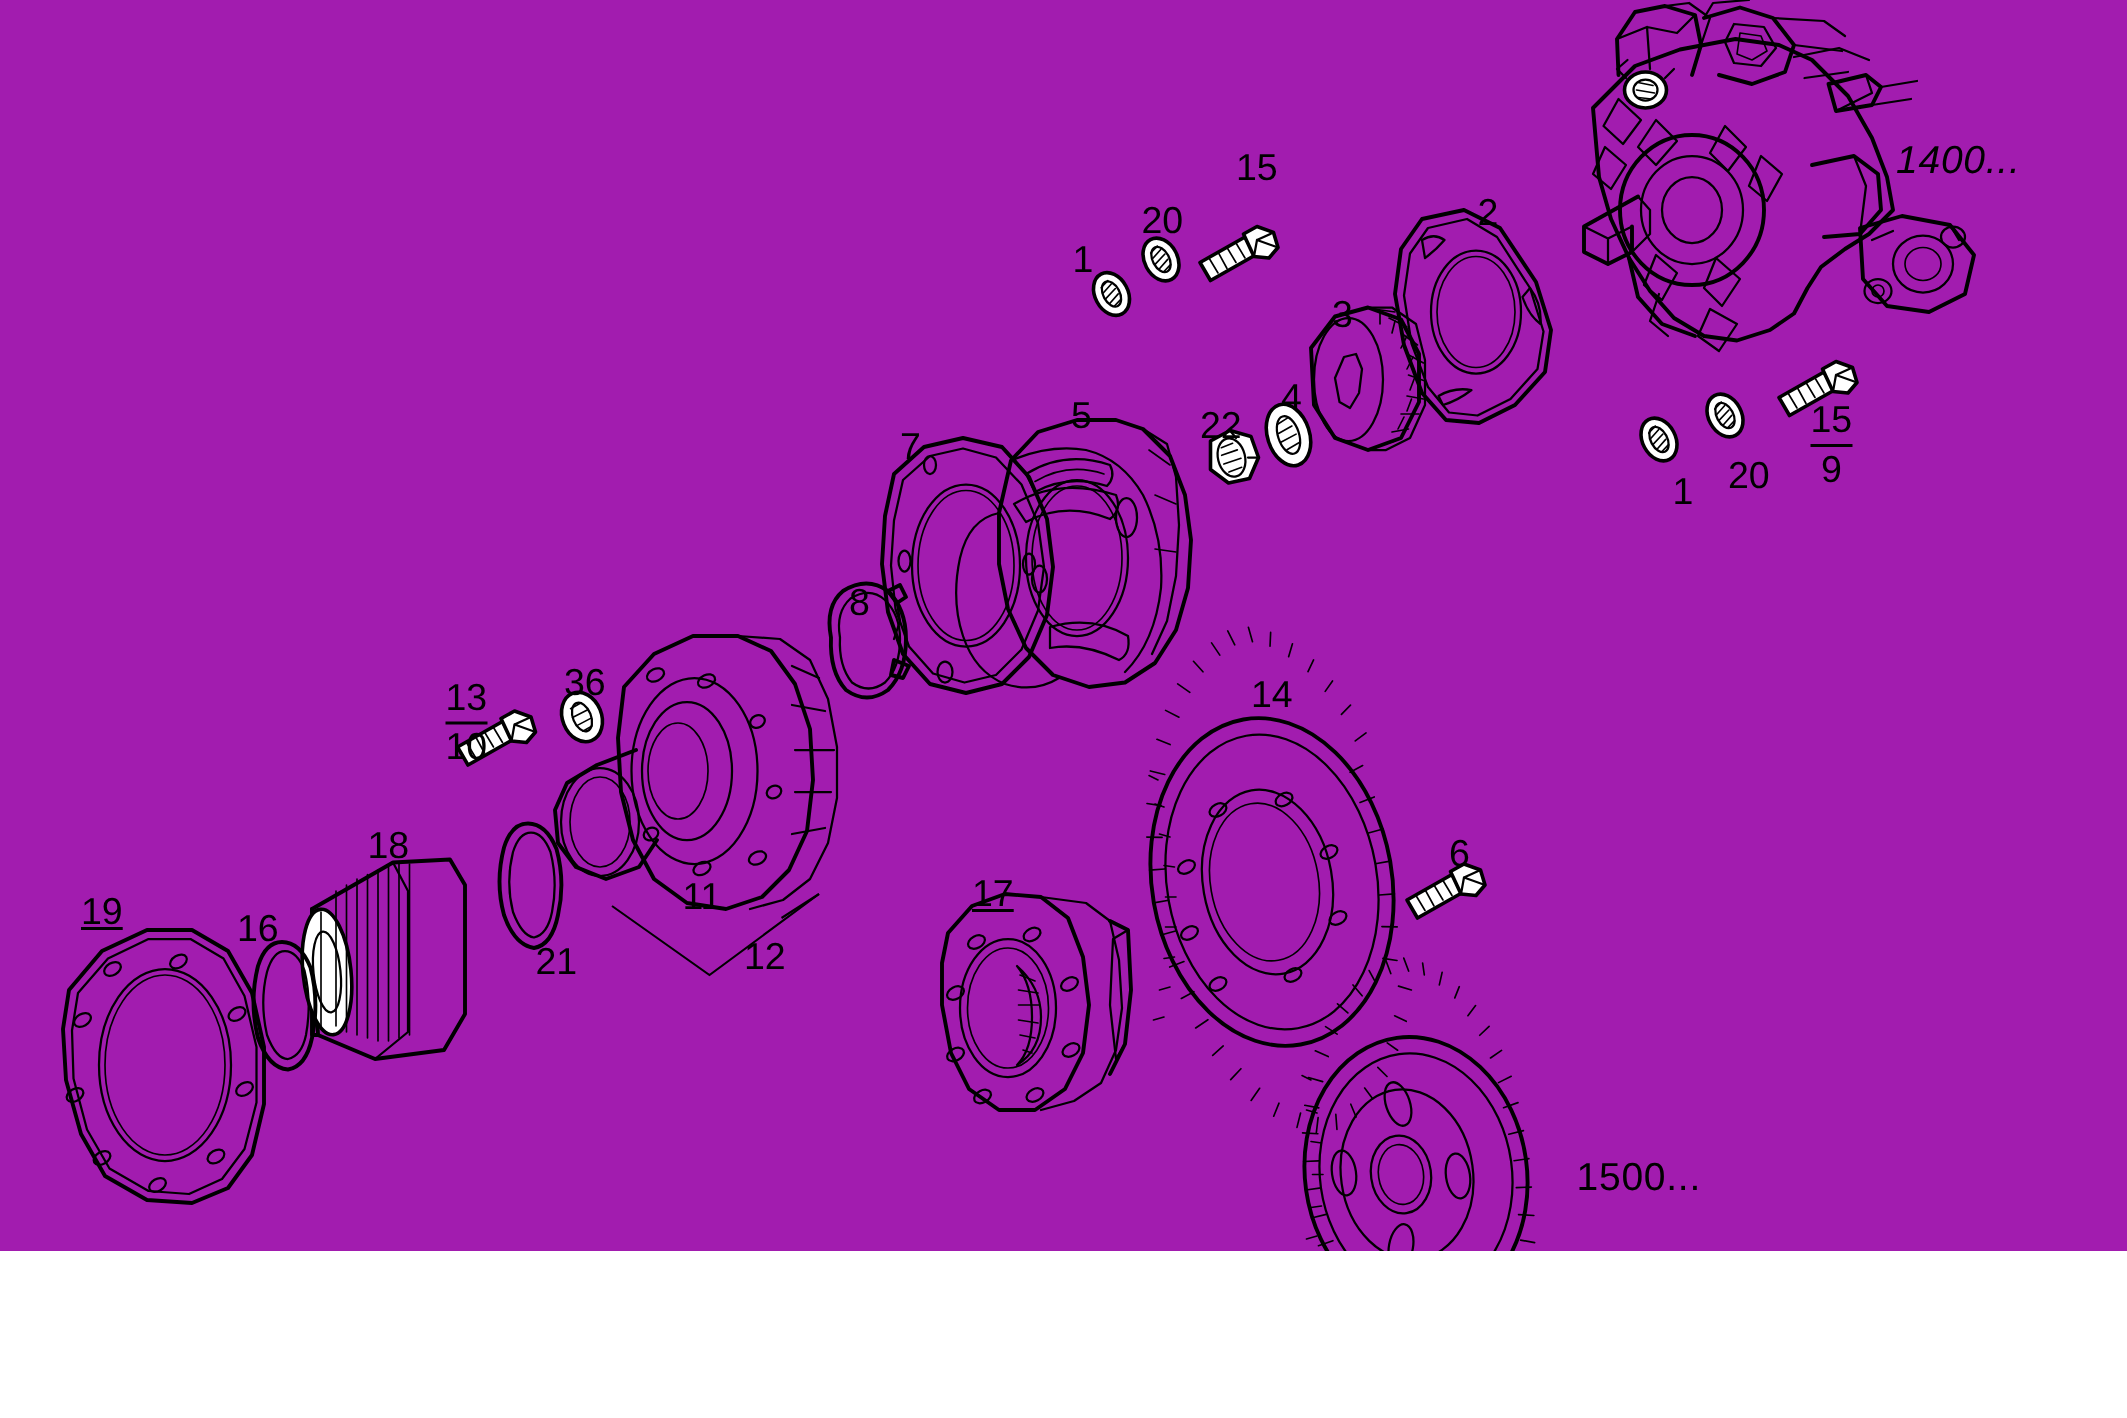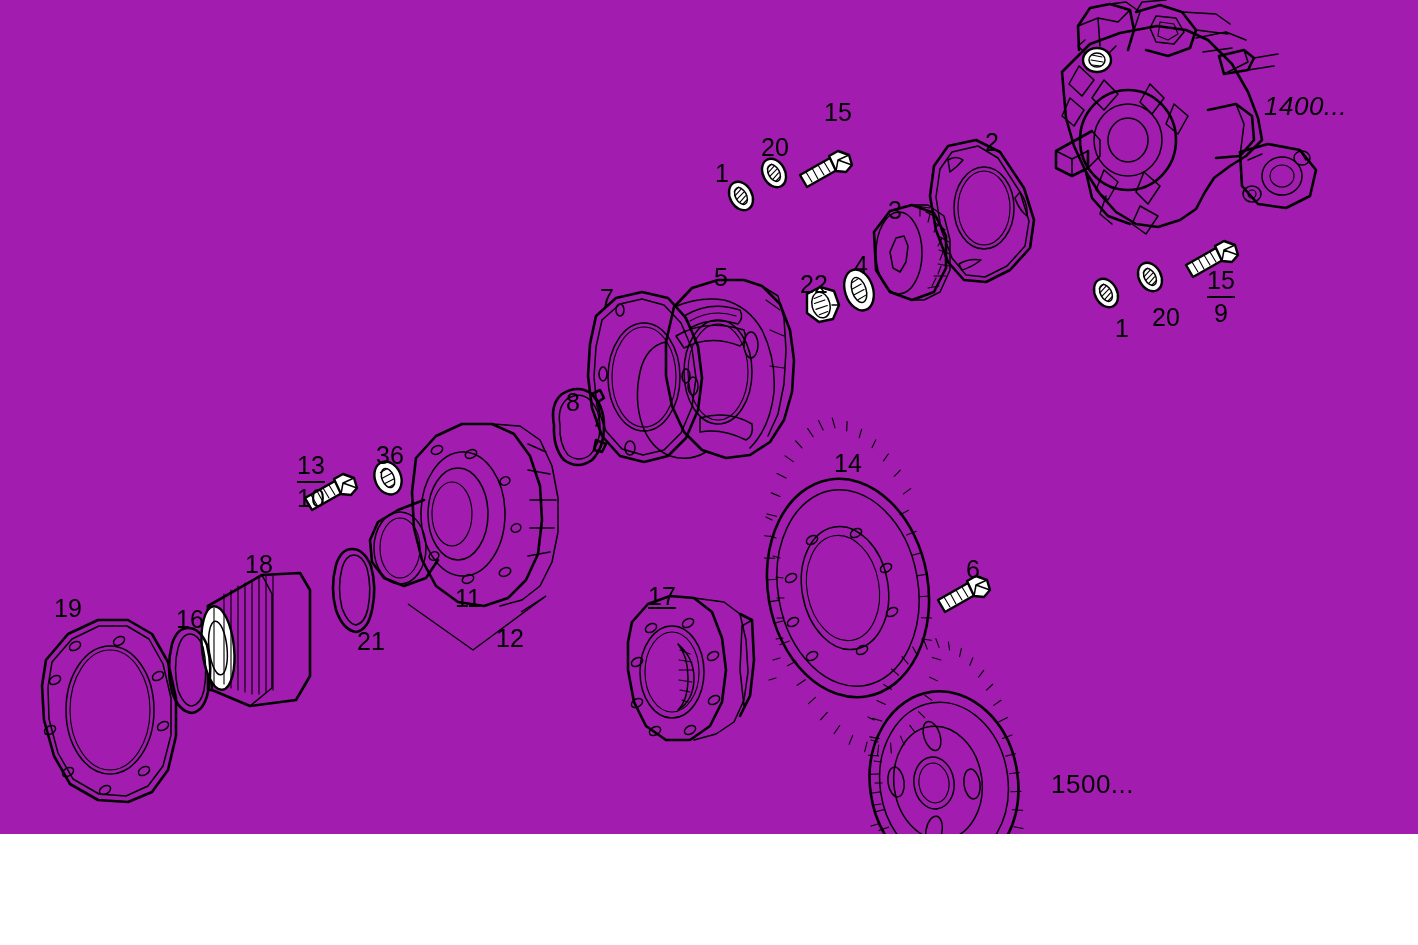--- a/index.html
+++ b/index.html
@@ -435,22 +435,22 @@
   <span class="lbl" style="left:715px;top:161px;">1</span>
   <span class="lbl" style="left:985px;top:130px;">2</span>
   <span class="lbl" style="left:888px;top:198px;">3</span>
   <span class="lbl" style="left:854px;top:253px;">4</span>
   <span class="lbl" style="left:800px;top:272px;">22</span>
   <span class="lbl" style="left:714px;top:265px;">5</span>
   <span class="lbl" style="left:600px;top:286px;">7</span>
   <span class="lbl" style="left:566px;top:390px;">8</span>
   <span class="lbl" style="left:376px;top:443px;">36</span>
   <span class="lbl" style="left:245px;top:552px;text-align:right;">18</span>
-  <span class="lbl" style="left:176px;top:607px;">16</span>
-  <span class="lbl" style="left:54px;top:596px;">19</span>
+  <span class="lbl" style="left:158px;top:607px;">16</span>
+  <span class="lbl" style="left:54px;top:596px;text-decoration:underline;">19</span>
   <span class="lbl" style="left:357px;top:608px;margin-top:21px;">21</span>
   <span class="lbl" style="left:425px;top:586px;margin-left:30px;">11</span>
   <span class="lbl" style="left:496px;top:626px;">12</span>
   <span class="lbl" style="left:648px;top:584px;text-decoration:underline;">17</span>
   <span class="lbl" style="left:834px;top:451px;">14</span>
   <span class="lbl" style="left:966px;top:557px;">6</span>
   <span class="lbl" style="left:1115px;top:316px;">1</span>
   <span class="lbl" style="left:1152px;top:305px;">20</span>
   <span class="lbl big" style="left:1264px;top:93px;font-style:italic;">1400...</span>
   <span class="lbl big" style="left:1051px;top:771px;">1500...</span>

